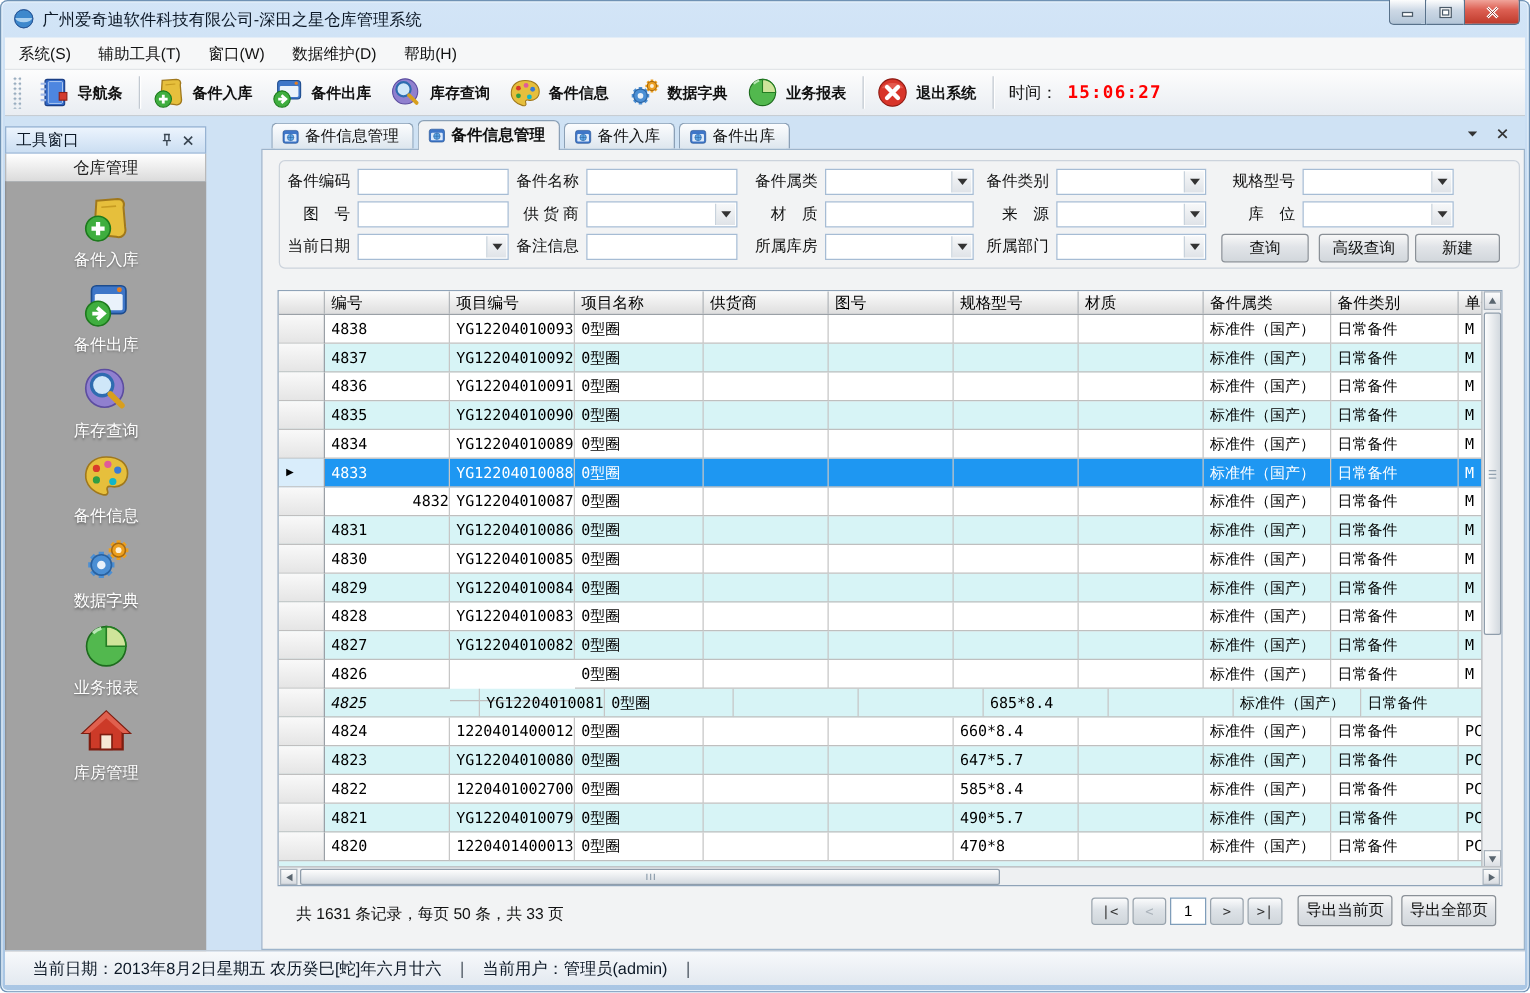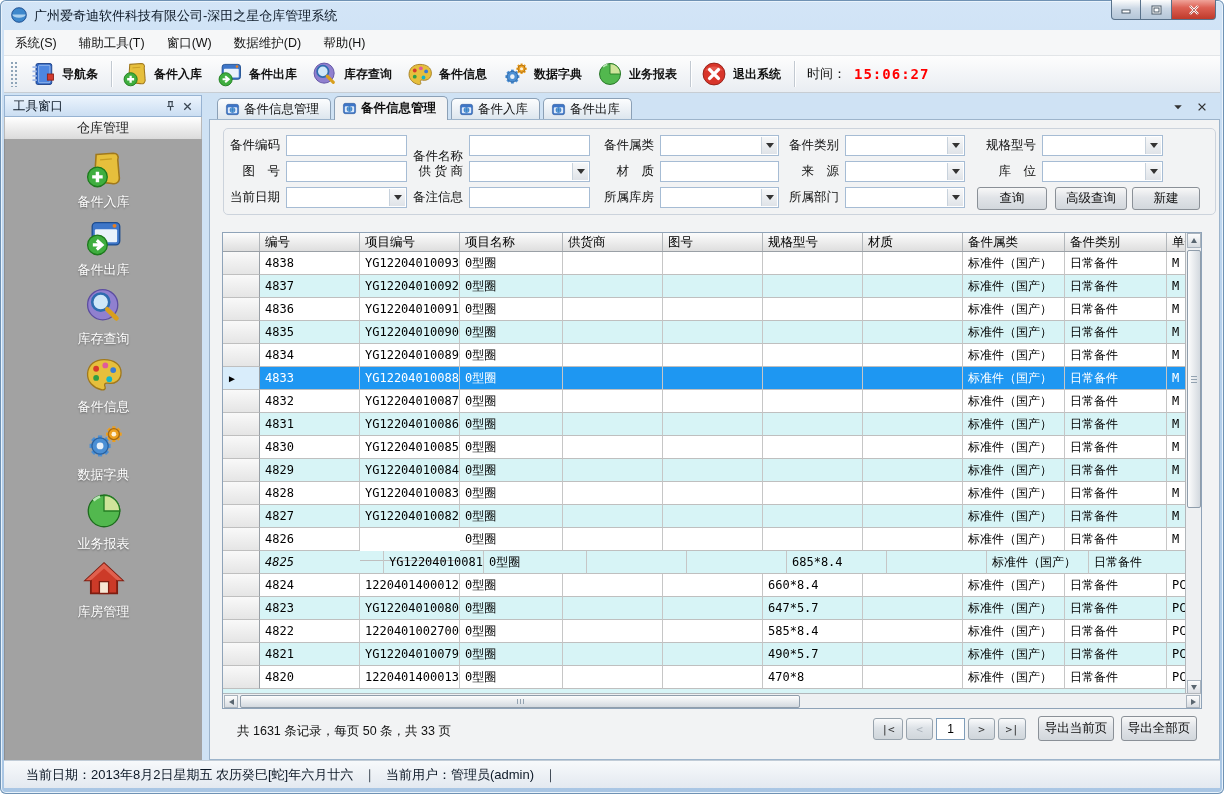--- a/index.html
+++ b/index.html
@@ -29,21 +29,21 @@
   .tool-items{display:flex;align-items:center;}
   .tool-item{display:flex;align-items:center;gap:5px;padding:2px 9px 2px 5px;cursor:default;}
   .tool-item .icn svg{width:28px;height:28px;display:block;}
   .tool-label{font-size:12px;color:#111;white-space:nowrap;font-weight:bold;}
   .tool-sep{width:1px;height:26px;background:#c2c9d1;box-shadow:1px 0 0 #fff;margin:0 4px;}
   .time-label{font-size:13px;color:#111;margin-left:8px;}
   .time-value{font-size:14px;font-weight:bold;color:#ff0000;font-family:"DejaVu Sans Mono",monospace;letter-spacing:1px;margin-left:8px;}
   
   .main{position:absolute;left:4px;top:93px;width:1216px;height:667px;background:#cfe2f4;}
   
-  .sidebar{position:absolute;left:0;top:2px;width:198px;height:665px;}
+  .sidebar{position:absolute;left:0;top:8px;width:161px;height:665px;}
   .sb-header{height:22px;background:linear-gradient(#ecf4fd,#cbdef2);border:1px solid #97b3d2;display:flex;align-items:center;padding:0 5px 0 8px;}
   .sb-title{flex:1;font-size:12.5px;color:#0c1826;}
   .sb-tool{width:17px;height:16px;display:flex;align-items:center;justify-content:center;cursor:default;}
   .sb-tool svg{width:13px;height:13px;}
   .sb-group{height:22px;background:linear-gradient(#ffffff,#dbdbdb);border-left:1px solid #b9b9b9;border-right:1px solid #b9b9b9;
     display:flex;align-items:center;justify-content:center;font-size:13px;color:#222;}
   .sb-body{position:absolute;left:0;top:44px;bottom:0;width:100%;background:#a2a2a2;border-left:1px solid #8f8f8f;overflow:hidden;}
   .sb-item{position:absolute;left:0;width:100%;display:flex;flex-direction:column;align-items:center;gap:3px;cursor:default;}
   .sb-item .icn svg{width:42px;height:42px;display:block;}
   .sb-label{font-size:13px;color:#fff;text-shadow:0 1px 2px rgba(0,0,0,.4);}
@@ -530,21 +530,21 @@
                 <div class="g-cell" style="width: 100px;"></div>
                 <div class="g-cell" style="width: 100px;"></div>
                 <div class="g-cell" style="width: 100px;"></div>
                 <div class="g-cell" style="width: 100px;"></div>
                 <div class="g-cell" style="width: 102px;">标准件（国产）</div>
                 <div class="g-cell" style="width: 102px;">日常备件</div>
                 <div class="g-cell" style="width: 20px;">M</div>
               </div>
               <div class="grid-row">
                 <div class="g-sel" style="width: 37px;"></div>
-                <div class="g-cell" style="width: 100px;">4832</div>
+                <div class="g-cell" style="width: 100px; text-align: right;">4832</div>
                 <div class="g-cell" style="width: 100px;">YG12204010087</div>
                 <div class="g-cell" style="width: 103px;">0型圈</div>
                 <div class="g-cell" style="width: 100px;"></div>
                 <div class="g-cell" style="width: 100px;"></div>
                 <div class="g-cell" style="width: 100px;"></div>
                 <div class="g-cell" style="width: 100px;"></div>
                 <div class="g-cell" style="width: 102px;">标准件（国产）</div>
                 <div class="g-cell" style="width: 102px;">日常备件</div>
                 <div class="g-cell" style="width: 20px;">M</div>
               </div>
@@ -729,21 +729,21 @@
         <span class="pg-summary">共 1631 条记录，每页 50 条，共 33 页</span>
         <div class="pg-btn" style="left:663px;width:30px">|&lt;</div>
         <div class="pg-btn disabled" style="left:696px;width:27px">&lt;</div>
         <input class="pg-input" value="1" style="">
         <div class="pg-btn" style="left:758px;width:27px">&gt;</div>
         <div class="pg-btn" style="left:788px;width:28px">&gt;|</div>
         <div class="exp-btn" style="left:828px;width:76px">导出当前页</div>
         <div class="exp-btn" style="left:911px;width:76px">导出全部页</div>
       <div class="field-label" style="left: -16px; top: 15px;">备件编码</div>
           <div class="control" style="left: 76px; top: 15px; width: 121px;"></div>
-          <div class="field-label" style="left: 167px; top: 26px;">备件名称</div>
+          <div class="field-label" style="left: 167px; top: 15px;">备件名称</div>
           <div class="control" style="left: 259px; top: 15px; width: 121px;"></div>
           <div class="field-label" style="left: 358px; top: 15px;">备件属类</div>
           <div class="control select" style="left: 450px; top: 15px; width: 119px;">
             <span class="dd">
               <span class="dd-arrow"></span>
             </span>
           </div>
           <div class="field-label" style="left: 543px; top: 15px;">备件类别</div>
           <div class="control select" style="left: 635px; top: 15px; width: 120px;">
             <span class="dd">

